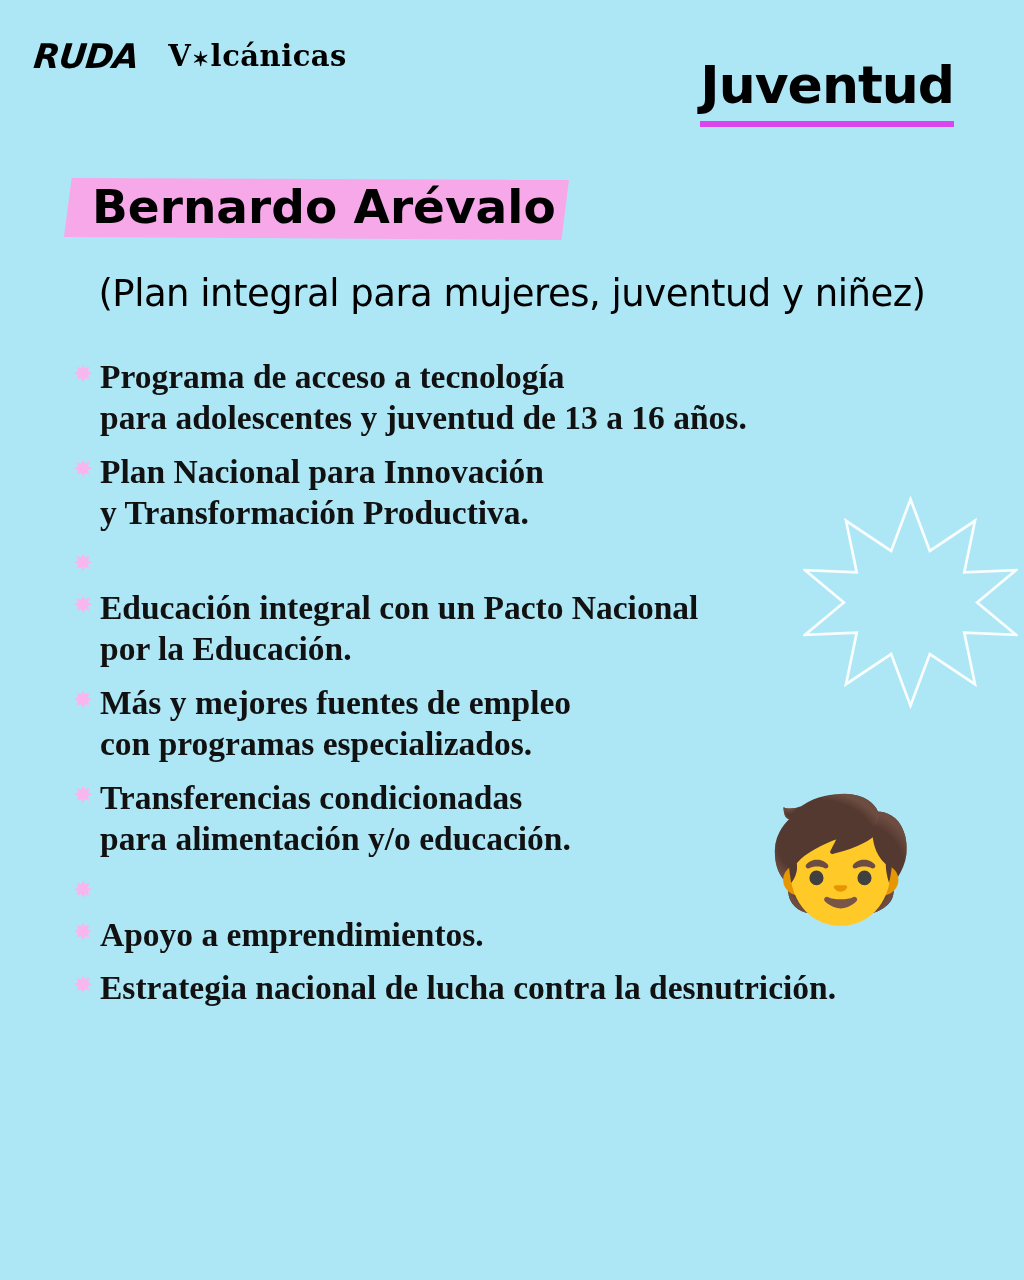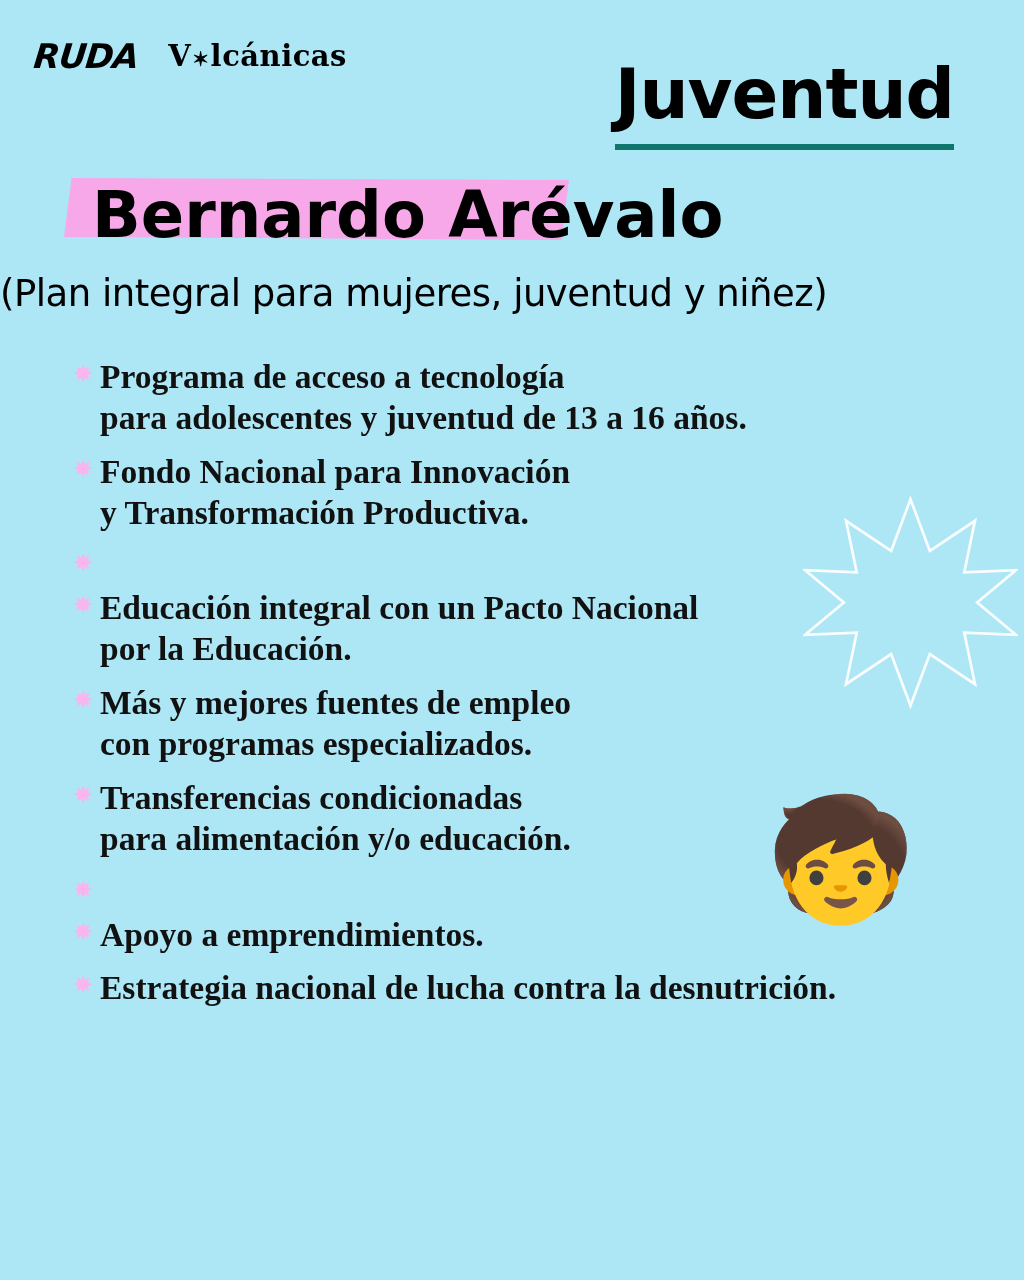--- a/index.html
+++ b/index.html
@@ -55,25 +55,25 @@
     margin: 0 1px;
   }
 
   
   .title {
     position: absolute;
     top: 58px;
     right: 70px;
     font-family: "DejaVu Sans", sans-serif;
     font-weight: bold;
-    font-size: 69px;
+    font-size: 52px;
     color: #000;
     letter-spacing: -1px;
-    border-bottom: 6px solid #0f766e;
-    padding-bottom: 14px;
+    border-bottom: 6px solid #d946ef;
+    padding-bottom: 8px;
     line-height: 1.05;
   }
 
   
   .name-wrap {
     position: absolute;
     top: 172px;
     left: 64px;
   }
   .name-hl {
@@ -82,33 +82,34 @@
     left: 0;
     width: 505px;
     height: 62px;
     background: #f7a8e8;
     clip-path: polygon(1.5% 0%, 100% 3%, 98.5% 100%, 0% 95%);
   }
   .name-text {
     position: relative;
     font-family: "DejaVu Sans", sans-serif;
     font-weight: bold;
-    font-size: 64px;
+    font-size: 47px;
     color: #000;
     padding: 10px 24px 8px 28px;
     line-height: 1.05;
     white-space: nowrap;
   }
 
   
   .subtitle {
     position: absolute;
     top: 272px;
     left: 0;
     width: 1024px;
+    text-align: center;
     font-family: "DejaVu Sans", sans-serif;
     font-size: 37px;
     color: #000;
     letter-spacing: -0.5px;
   }
 
   
   .bullets {
     position: absolute;
     top: 357px;
@@ -187,21 +188,21 @@
   </svg>
 
   <div class="bullets">
     <div class="bullet">
       <span class="bullet-icon">✸</span>
       <span class="bullet-text">Programa de acceso a tecnología
 para adolescentes y juventud de 13 a 16 años.</span>
     </div>
     <div class="bullet">
       <span class="bullet-icon">✸</span>
-      <span class="bullet-text">Fondo Nacional para Innovación
+      <span class="bullet-text">Plan Nacional para Innovación
 y Transformación Productiva.</span>
     </div>
     <div class="bullet">
       <span class="bullet-icon">✸</span>
     </div>
     <div class="bullet">
       <span class="bullet-icon">✸</span>
       <span class="bullet-text">Educación integral con un Pacto Nacional
 por la Educación.</span>
     </div>

